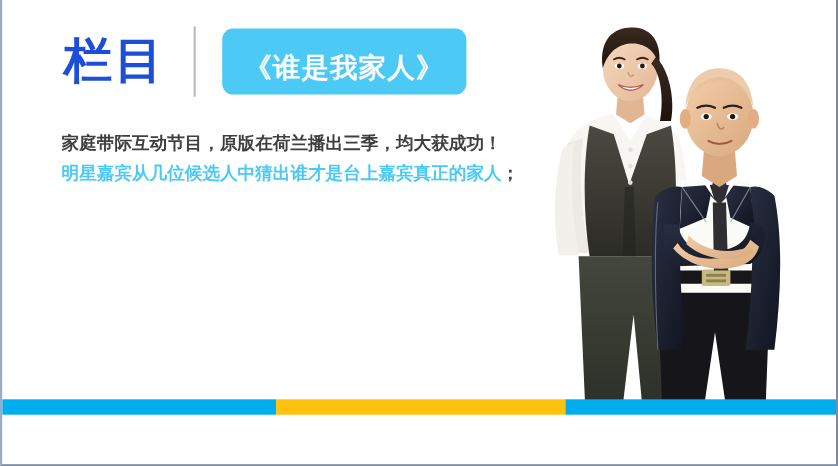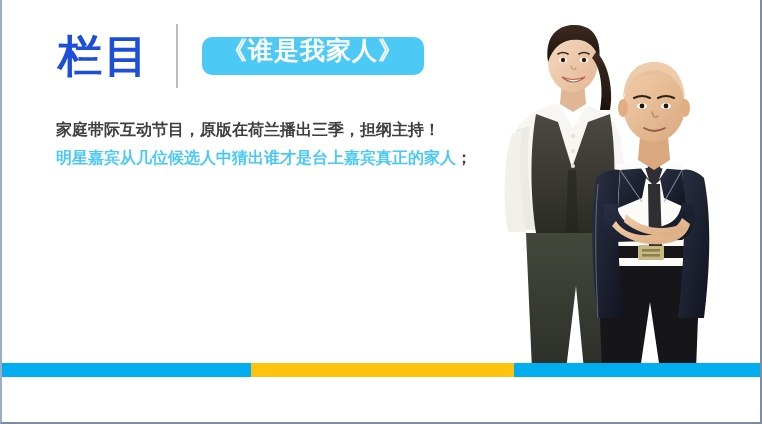--- a/index.html
+++ b/index.html
@@ -43,21 +43,21 @@
   .header-divider {
     width: 2px;
     height: 64px;
     background: #bcbcbc;
     margin: 0 24px 0 26px;
     flex: none;
   }
   .title-badge {
     background: #4dc9f6;
     border-radius: 10px;
-    padding: 0 20px 10px 20px;
+    padding: 22px 20px 10px 20px;
     color: #ffffff;
     font-family: "DejaVu Sans", "Liberation Sans", sans-serif;
     font-size: 25px;
     font-weight: bold;
     letter-spacing: 1px;
     line-height: 1.15;
     white-space: nowrap;
     text-align: right;
   }
 
@@ -109,21 +109,21 @@
 
 <div class="slide">
 
   <div class="header">
     <div class="header-kicker">栏目</div>
     <div class="header-divider"></div>
     <div class="title-badge">《谁是我家人》</div>
   </div>
 
   <div class="body-copy" id="body-copy">
-      <div class="copy-line"><span class="seg-dark">家庭带际互动节目，原版在荷兰播出三季，担纲主持！</span></div>
+      <div class="copy-line"><span class="seg-dark">家庭带际互动节目，原版在荷兰播出三季，均大获成功！</span></div>
       <div class="copy-line"><span class="seg-blue">明星嘉宾从几位候选人中猜出谁才是台上嘉宾真正的家人</span><span class="seg-dark">；</span></div>
     </div>
 
   <div class="photo">
     <svg width="250" height="352" viewBox="0 0 250 352" xmlns="http://www.w3.org/2000/svg">
       <defs>
         <linearGradient id="skinW" x1="0" y1="0" x2="1" y2="1">
           <stop offset="0%" stop-color="#f6d9c0"></stop>
           <stop offset="100%" stop-color="#e3b896"></stop>
         </linearGradient>

